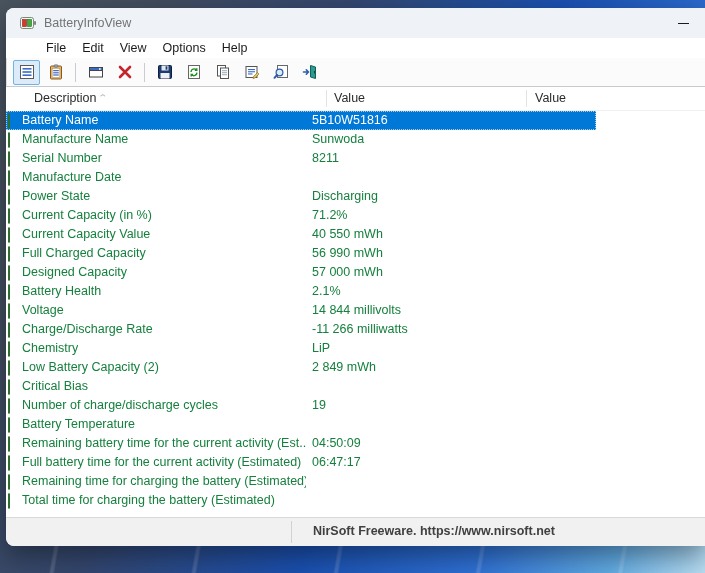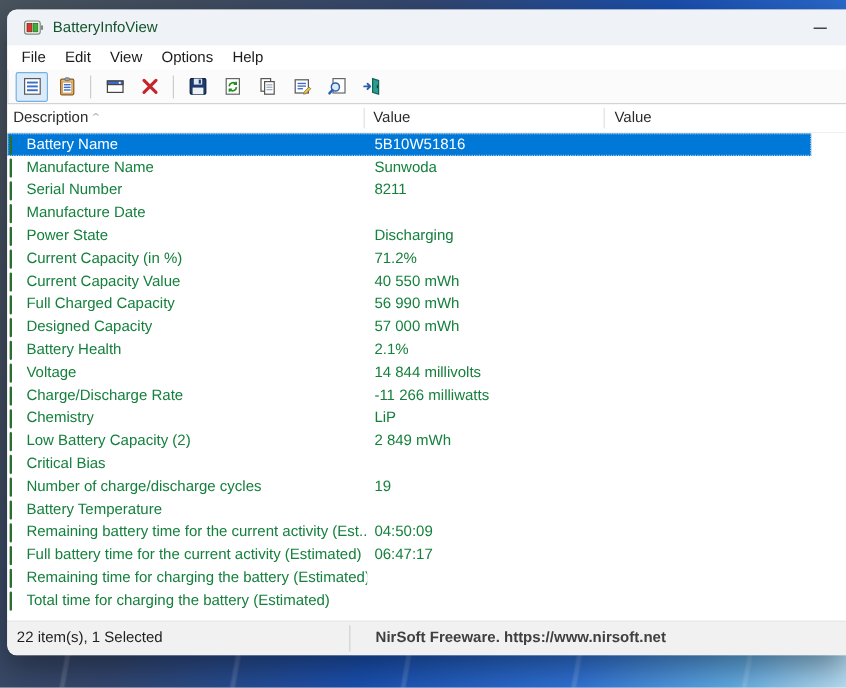--- a/index.html
+++ b/index.html
@@ -6,51 +6,51 @@
     font-family:"Liberation Sans","DejaVu Sans",sans-serif;-webkit-font-smoothing:antialiased;}
   .wallpaper{position:absolute;inset:0;
     background:linear-gradient(115deg,#49545f 0%,#404c5e 16%,#33466e 36%,#1a4fae 58%,#2e6fd2 76%,#5fa8e0 90%,#b8dcf0 100%);}
   .streaks{position:absolute;left:0;right:0;bottom:0;height:70px;opacity:.75;
     background:repeating-linear-gradient(100deg,rgba(255,255,255,0) 0 60px,rgba(255,255,255,.18) 62px 64px,rgba(255,255,255,0) 66px 140px);}
   .window{position:absolute;left:6px;top:8px;width:699px;height:538px;background:#fff;
     border-radius:8px 0 0 8px;box-shadow:0 10px 26px rgba(0,0,0,.38);display:flex;flex-direction:column;overflow:hidden;}
   
   .titlebar{height:30px;background:#eff3f7;display:flex;align-items:center;flex:0 0 auto;}
   .titlebar .app-icon{margin-left:14px;margin-right:8px;flex:0 0 auto;}
-  .titlebar .title{font-size:12.5px;color:#14532d;}
+  .titlebar .title{font-size:12.5px;color:#737373;}
   .caption-btns{margin-left:auto;display:flex;}
   .min-btn{width:44px;height:30px;display:flex;align-items:center;justify-content:center;color:#1b1b1b;font-size:13px;}
   .min-btn .dash{display:block;width:11px;height:1px;background:#1b1b1b;}
   
-  .menubar{height:20px;background:#ffffff;display:flex;align-items:center;font-size:12.5px;color:#1b1b1b;flex:0 0 auto;}
+  .menubar{height:20px;background:#ffffff;display:flex;align-items:center;font-size:12.5px;color:#1b1b1b;flex:0 0 auto;padding-left:28px;}
   .menubar .mitem{padding:2px 8px;}
   .menubar .mitem:first-child{margin-left:4px;}
   
   .toolbar{height:28px;background:#fbfbfb;display:flex;align-items:center;padding-left:6px;flex:0 0 auto;
     border-bottom:1px solid #c6cacd;box-shadow:inset 1px 0 0 #d9dcdf;}
   .tbtn{width:25px;height:23px;display:flex;align-items:center;justify-content:center;border:1px solid transparent;border-radius:2px;margin:0 1px;}
   .tbtn.active{background:#dcebf9;border-color:#74b2e0;}
   .tsep{width:1px;height:19px;background:#c9cdd1;margin:0 5px;}
   
   .listheader{height:23px;position:relative;background:#fff;border-bottom:1px solid #f0f0f0;flex:0 0 auto;
-    font-size:12.5px;color:#2b2b2b;}
+    font-size:12.5px;color:#2b2b2b;margin-left:23px;}
   .hcell{position:absolute;top:4px;}
   .h-desc{left:5px;}
   .h-val1{left:305px;}
   .h-val2{left:506px;}
   .hline{position:absolute;top:3px;bottom:3px;width:1px;background:#e2e2e2;}
   .hl1{left:297px;}.hl2{left:497px;}
   .sortmark{position:absolute;left:70px;top:6px;color:#b5b5b5;font-size:9px;transform:scaleX(1.4);}
   
   .rows{flex:1 1 auto;position:relative;overflow:hidden;background:#fff;}
   .row{height:19px;position:relative;font-size:12.5px;color:#15803d;}
   .row .bicon{position:absolute;left:2px;top:3px;}
   .row .desc{position:absolute;left:16px;top:2px;white-space:nowrap;max-width:284px;overflow:hidden;}
   .row .val{position:absolute;left:306px;top:2px;white-space:nowrap;text-align:center;}
-  .row.selected{background:#0078d7;color:#fff;width:670px;outline:1px dotted #a5cdea;outline-offset:-1px;}
+  .row.selected{background:#0078d7;color:#fff;width:590px;outline:1px dotted #a5cdea;outline-offset:-1px;}
   
   .bat{width:9px;height:13px;border:1px solid #2e6e2e;border-radius:2px;box-sizing:border-box;position:relative;
     background:linear-gradient(90deg,#cdefb4 0%,#6ab84f 40%,#3c8f33 75%,#2a6d26 100%);}
   .bat:before{content:"";position:absolute;left:2px;right:2px;top:-3px;height:2px;background:#9aa49a;border-radius:1px;}
   
   .statusbar{height:28px;background:#f1f1f1;border-top:1px solid #d8d8d8;position:relative;flex:0 0 auto;
     font-size:12.5px;color:#1f1f1f;border-radius:0 0 0 8px;}
   .status-left{position:absolute;left:8px;top:6px;}
   .status-div{position:absolute;left:285px;top:3px;bottom:3px;width:1px;background:#d2d2d2;}
   .status-right{position:absolute;left:307px;top:6px;color:#404040;font-weight:bold;}
@@ -282,18 +282,17 @@
       <span class="val"></span>
     </div>
       <div class="row">
       <span class="bicon"><span class="bat"></span></span>
       <span class="desc">Total time for charging the battery (Estimated)</span>
       <span class="val"></span>
     </div>
     </div>
 
   <div class="statusbar">
-    <span class="status-left">22 item(s), 1 Selected</span>
     <div class="status-div"></div>
     <span class="status-right">NirSoft Freeware. https://www.nirsoft.net</span>
   </div>
 
 </div>
 
 </body></html>

